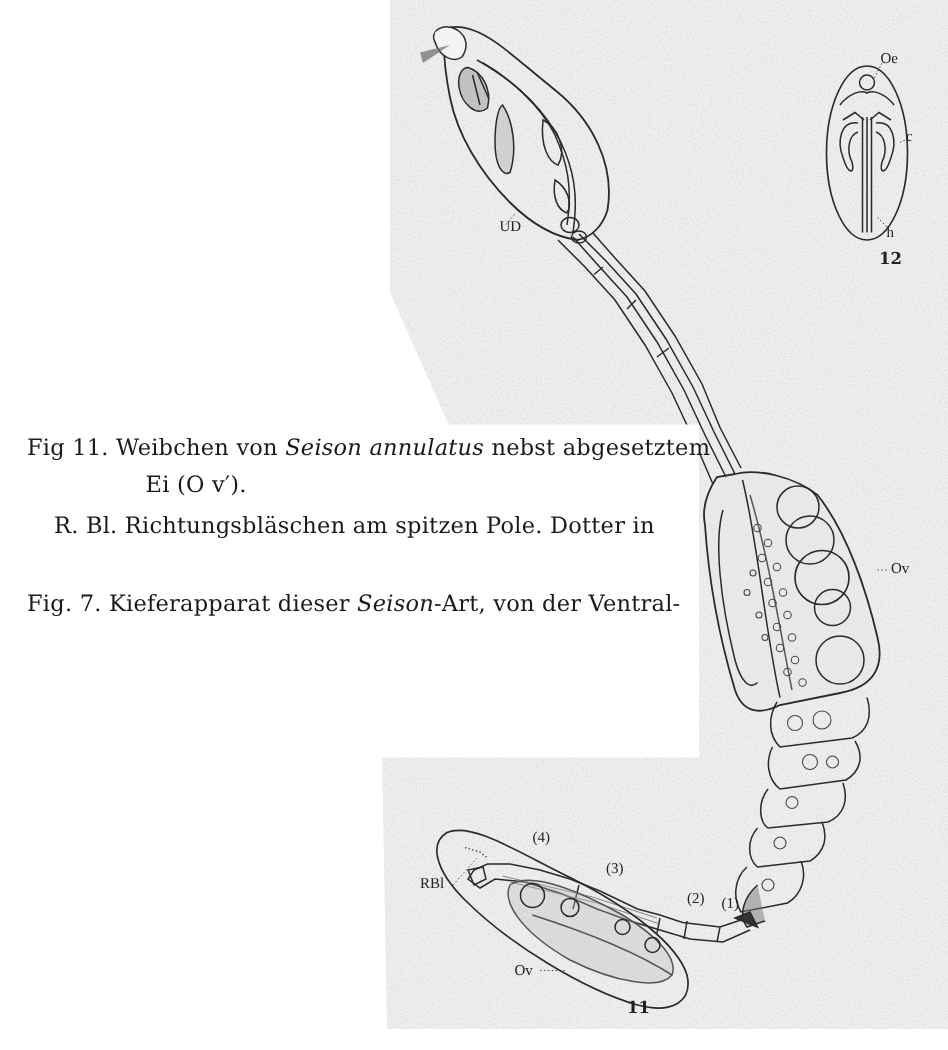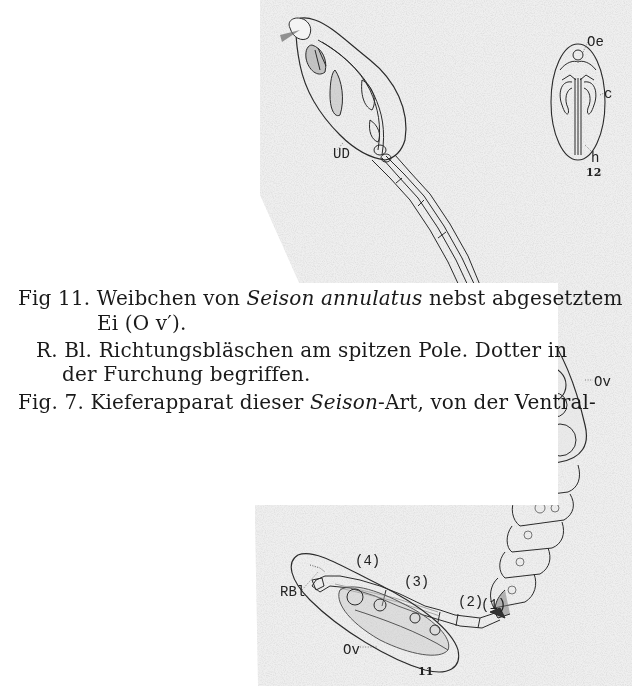--- a/index.html
+++ b/index.html
@@ -6,30 +6,30 @@
   body {
     width: 632px; height: 700px; position: relative; overflow: hidden;
     background: #ffffff;
     font-family: "DejaVu Serif", "Liberation Serif", serif;
     color: #1a1a1a;
   }
   .plate {
     position: absolute; left: 0; top: 0; width: 632px; height: 700px;
   }
   .caption {
-    position: absolute; left: 0; top: 283px; width: 558px; height: 222px;
+    position: absolute; left: 0; top: 283px; width: 466px; height: 222px;
     background: #ffffff;
-    font-size: 20px; line-height: 23px;
+    font-size: 15px; line-height: 23px;
     letter-spacing: 0.15px;
   }
   .cap-line { position: absolute; white-space: nowrap; }
   .cap-line i { font-style: italic; }
   .lbl {
-    position: absolute; font-family: Liberation Mono, monospace;
-    font-size: 14px; color: #222; white-space: nowrap;
+    position: absolute; font-family: Liberation Serif, serif;
+    font-size: 10px; color: #222; white-space: nowrap;
   }
   .fignum {
     position: absolute; font-family: "DejaVu Serif", serif; font-weight: bold;
     font-size: 11px; color: #222;
   }
 </style>
 </head>
 <body>
 
 <svg class="plate" width="632" height="700" viewBox="0 0 632 700" xmlns="http://www.w3.org/2000/svg">
@@ -183,19 +183,18 @@
 <span class="lbl" style="left:591px;top:150px;">h</span>
 <span class="fignum" style="left:586px;top:166px;">12</span>
 
 <div class="caption">
   <div class="cap-line" style="left:18px;top:4px;">
     <span>Fig 11.</span>
     <span>Weibchen von </span><i>Seison annulatus</i><span> nebst abgesetztem</span>
   </div>
   <div class="cap-line" style="left:62px;top:29px;margin-left:35px;">Ei (O v′).</div>
   <div class="cap-line" style="left:36px;top:56px;text-align:center;">R. Bl. Richtungsbläschen am spitzen Pole. Dotter in</div>
-  <div class="cap-line" style="left:62px;top:80px;">der Furchung begriffen.</div>
 
   <div class="cap-line" style="left:18px;top:108px;">
     <span>Fig. 7.</span>
     <span>Kieferapparat dieser </span><i>Seison</i><span>-Art, von der Ventral-</span>
   </div>
 </div>
 
 </body></html>

